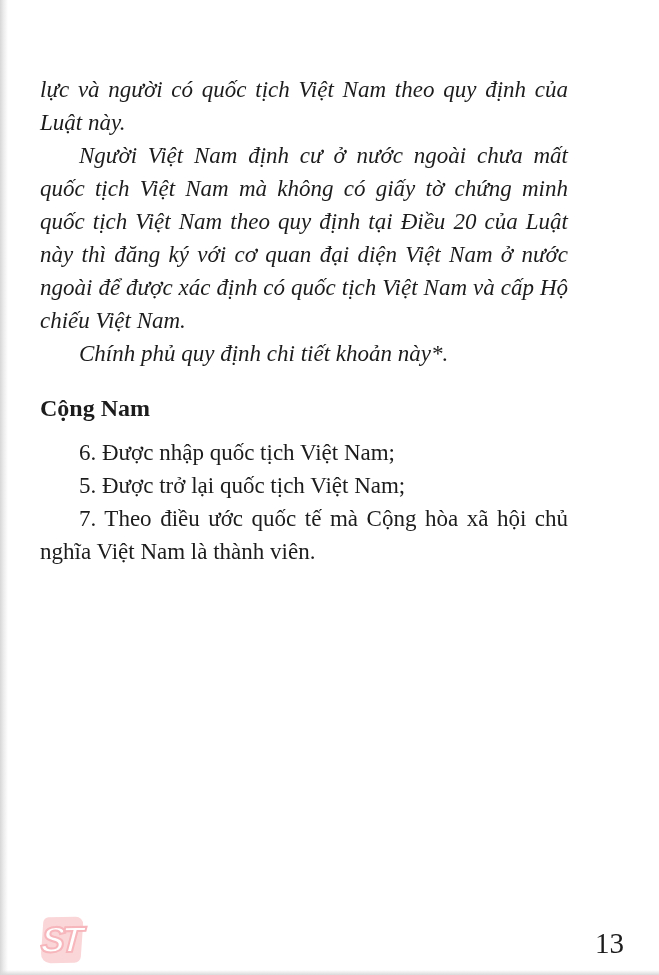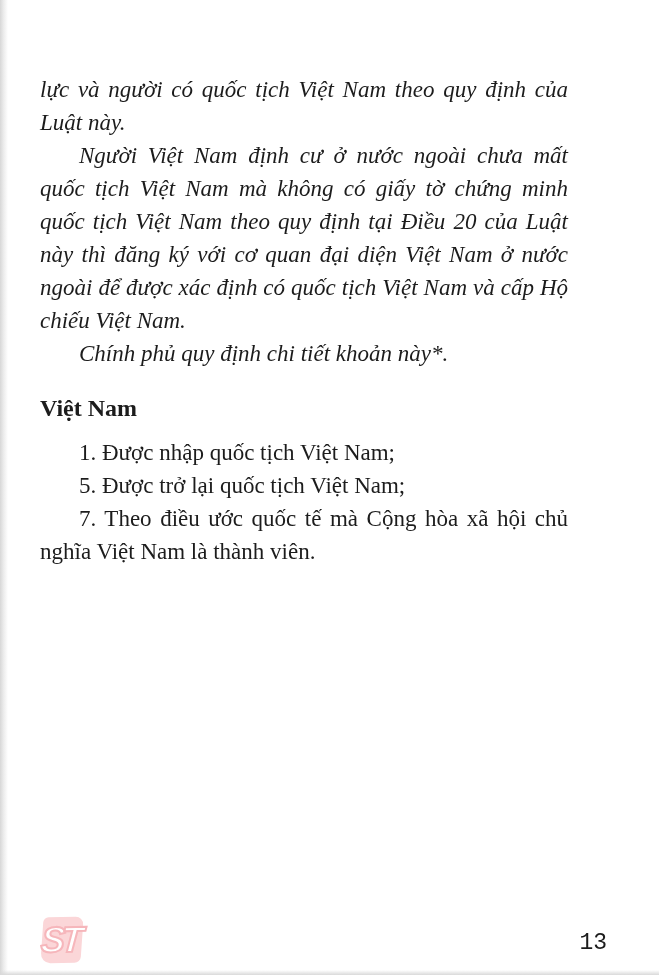--- a/index.html
+++ b/index.html
@@ -84,52 +84,51 @@
     font-size: 36px;
     letter-spacing: -4px;
     color: #ffffff;
     -webkit-text-stroke: 2px #f6b6bb;
     text-shadow: 0 0 1px #f6b6bb;
     line-height: 1;
     padding-right: 4px;
   }
   .page-number {
     position: absolute;
-    right: 52px;
+    right: 35px;
     bottom: 20px;
-    font-size: 23px;
+    font-size: 29px;
     line-height: 23px;
     color: #1c1c1c;
-    font-family: Liberation Mono, monospace;
   }
 </style>
 </head>
 <body>
 
 <div class="page">
 
   <div class="scan-edge-left"></div>
   <div class="scan-edge-bottom"></div>
 
   <div class="content">
 
     <p class="para italic">lực và người có quốc tịch Việt Nam theo quy định của Luật này.</p>
 
 
     <p class="para italic indent">Người Việt Nam định cư ở nước ngoài chưa mất quốc tịch Việt Nam mà không có giấy tờ chứng minh quốc tịch Việt Nam theo quy định tại Điều 20 của Luật này thì đăng ký với cơ quan đại diện Việt Nam ở nước ngoài để được xác định có quốc tịch Việt Nam và cấp Hộ chiếu Việt Nam.</p>
 
     <p class="para italic indent">Chính phủ quy định chi tiết khoản này*.</p>
 
     <div class="article-heading">
-      <div class="h-line2">Việt Nam</div>
+      <div class="h-line2">Cộng Nam</div>
     </div>
 
 
 
-    <p class="para indent">1. Được nhập quốc tịch Việt Nam;</p>
+    <p class="para indent">6. Được nhập quốc tịch Việt Nam;</p>
 
     <p class="para indent">5. Được trở lại quốc tịch Việt Nam;</p>
 
 
     <p class="para indent">7. Theo điều ước quốc tế mà Cộng hòa xã hội chủ nghĩa Việt Nam là thành viên.</p>
 
   </div>
 
   <div class="st-logo">
     <span class="st-logo-text">ST</span>

